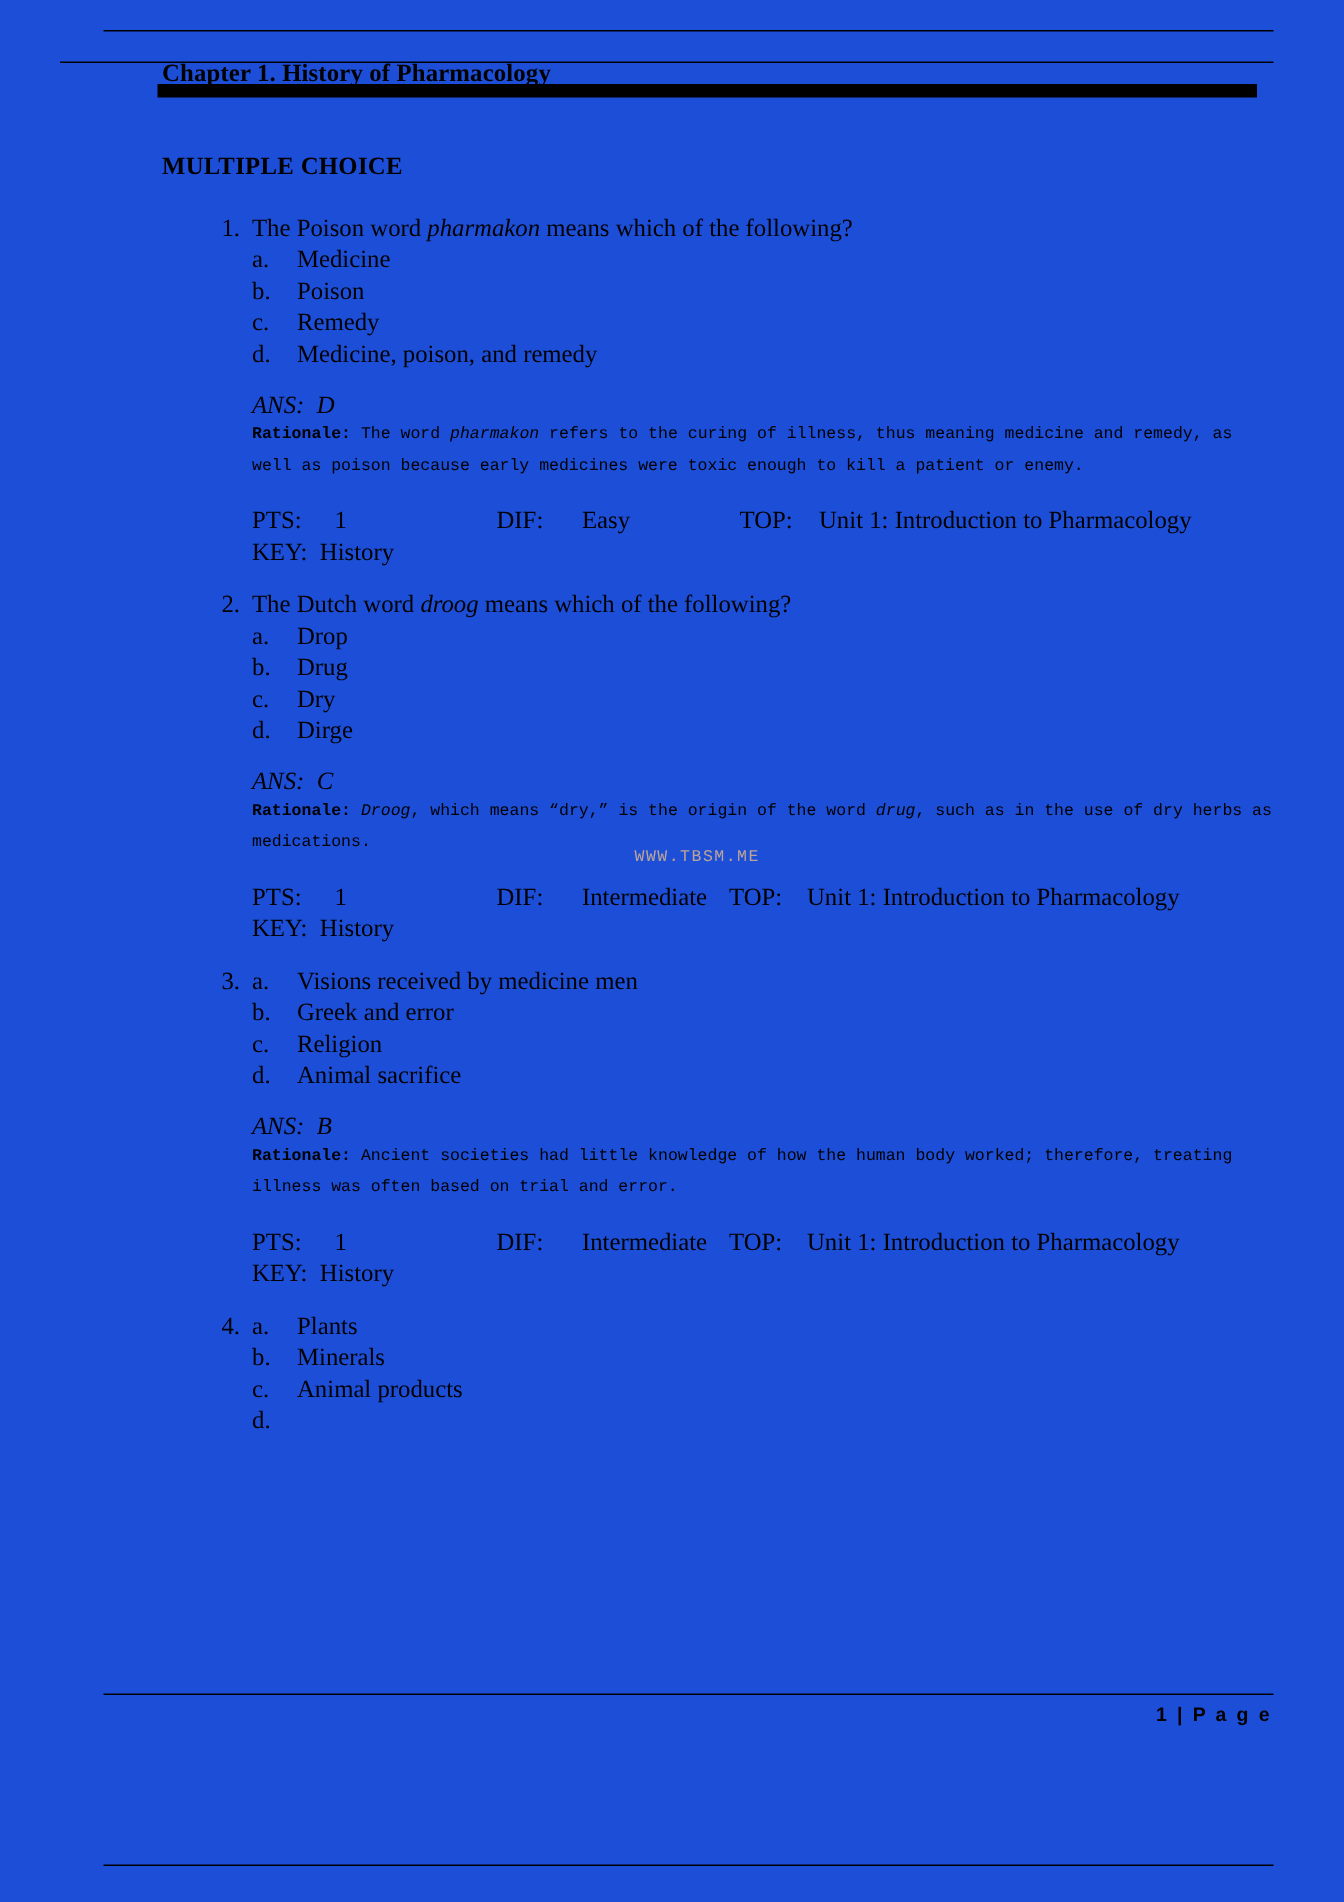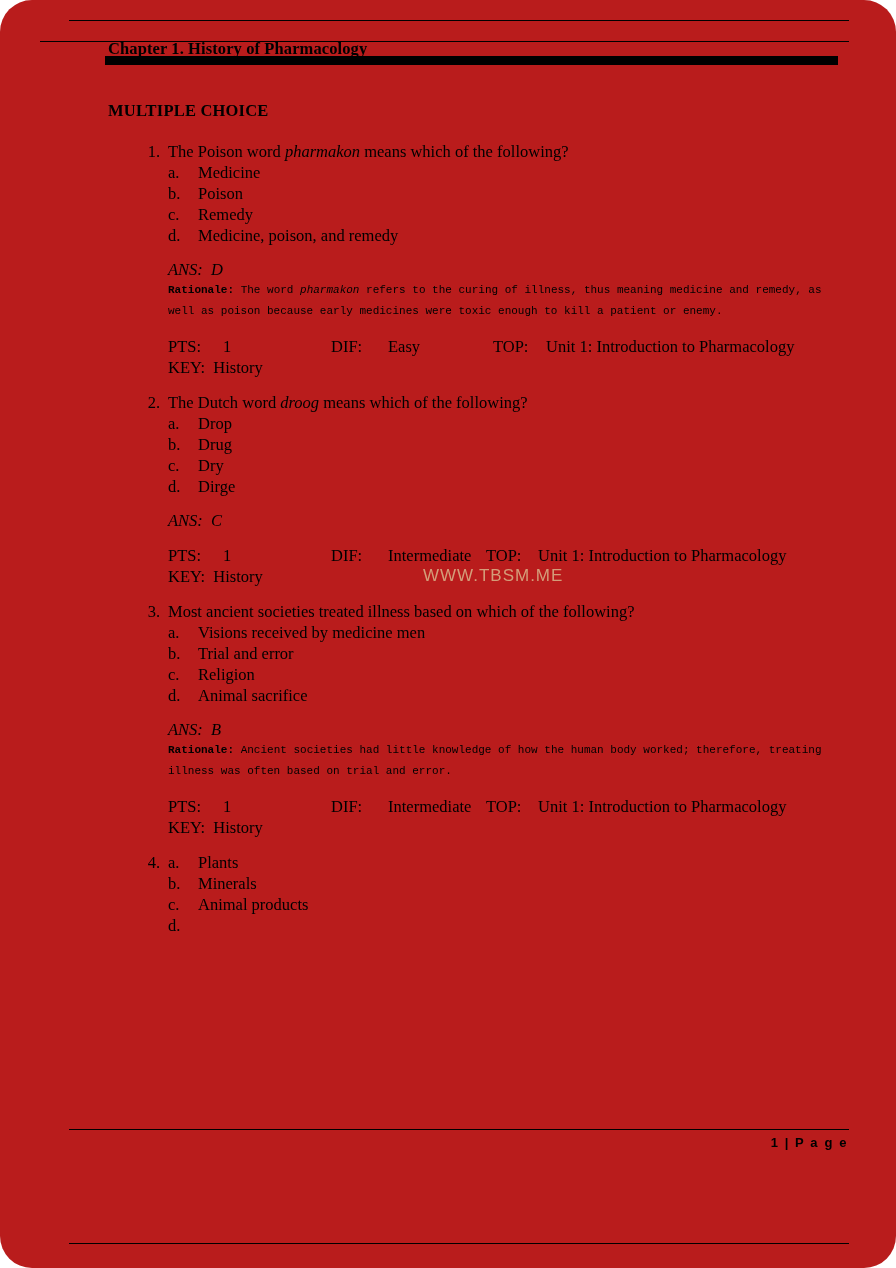--- a/index.html
+++ b/index.html
@@ -8,23 +8,22 @@
     background: #ffffff;
   }
   body {
     font-family: "Liberation Serif", serif;
     color: #000000;
   }
   .page {
     position: relative;
     width: 896px;
     height: 1268px;
-    background: #b91c1c;
+    background: #1d4ed8;
     overflow: hidden;
-    border-radius: 32px;
   }
   
   .rule-top {
     position: absolute;
     left: 69px;
     right: 47px;
     top: 20px;
     border-top: 1.2px solid #000;
   }
   .header-zone {
@@ -151,22 +150,22 @@
     left: 69px;
     right: 47px;
     top: 1243px;
     border-top: 1.2px solid #000;
   }
 
   .watermark {
     position: absolute;
     left: 423px;
     top: 566px;
-    font-size: 17px;
-    font-family: Liberation Sans, sans-serif;
+    font-size: 11px;
+    font-family: Liberation Mono, monospace;
     color: #d9b48a;
     letter-spacing: 1px;
     opacity: 0.85;
     pointer-events: none;
   }
 
   
   .tabrow {
     position: relative;
     height: 21px;
@@ -201,28 +200,29 @@
       </div>
       <div class="q-block">
         <div class="q-line"><span class="q-num">2.</span><span>The Dutch word </span><i>droog</i><span> means which of the following?</span></div>
         <div class="choices">
           <div class="choice"><span class="choice-letter">a.</span><span>Drop</span></div>
           <div class="choice"><span class="choice-letter">b.</span><span>Drug</span></div>
           <div class="choice"><span class="choice-letter">c.</span><span>Dry</span></div>
           <div class="choice"><span class="choice-letter">d.</span><span>Dirge</span></div>
         </div>
         <div class="ans"><span>ANS:</span><span>&nbsp;&nbsp;C</span></div>
+        <div class="rationale"><b>Rationale:</b> <i>Droog</i><span>, which means “dry,” is the origin of the word </span><i>drug</i><span>, such as in the use of dry herbs as medications.</span></div>
         <div class="meta"><div class="tabrow"><span style="left: 0px;">PTS:</span><span style="left: 55px;">1</span><span style="left: 163px;">DIF:</span><span style="left: 220px;">Intermediate</span><span style="left: 318px;">TOP:</span><span style="left: 370px;">Unit 1: Introduction to Pharmacology</span></div></div>
         <div class="key-row"><span>KEY:</span><span>&nbsp;&nbsp;History</span></div>
       </div>
       <div class="q-block">
-        <div class="q-line"><span class="q-num">3.</span><span>Most ancient societies treated illness based on which of the following?</span></div>
+        <div class="q-line"><span class="q-num">3.</span></div>
         <div class="choices">
           <div class="choice"><span class="choice-letter">a.</span><span>Visions received by medicine men</span></div>
-          <div class="choice"><span class="choice-letter">b.</span><span>Trial and error</span></div>
+          <div class="choice"><span class="choice-letter">b.</span><span>Greek and error</span></div>
           <div class="choice"><span class="choice-letter">c.</span><span>Religion</span></div>
           <div class="choice"><span class="choice-letter">d.</span><span>Animal sacrifice</span></div>
         </div>
         <div class="ans"><span>ANS:</span><span>&nbsp;&nbsp;B</span></div>
         <div class="rationale"><b>Rationale:</b> <span>Ancient societies had little knowledge of how the human body worked; therefore, treating illness was often based on trial and error.</span></div>
         <div class="meta"><div class="tabrow"><span style="left: 0px;">PTS:</span><span style="left: 55px;">1</span><span style="left: 163px;">DIF:</span><span style="left: 220px;">Intermediate</span><span style="left: 318px;">TOP:</span><span style="left: 370px;">Unit 1: Introduction to Pharmacology</span></div></div>
         <div class="key-row"><span>KEY:</span><span>&nbsp;&nbsp;History</span></div>
       </div>
       <div class="q-block">
         <div class="q-line"><span class="q-num">4.</span></div>

